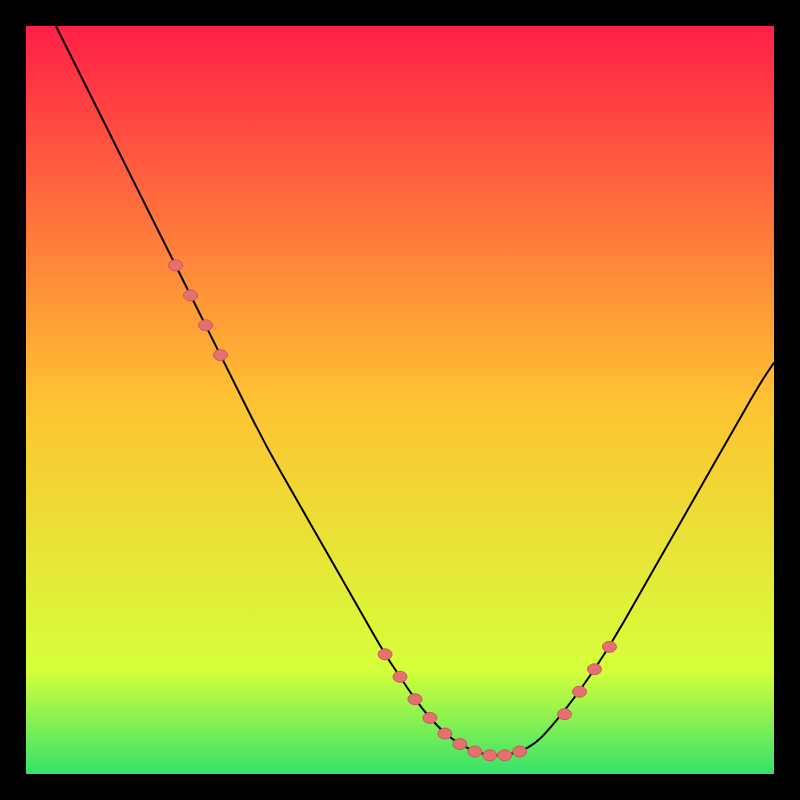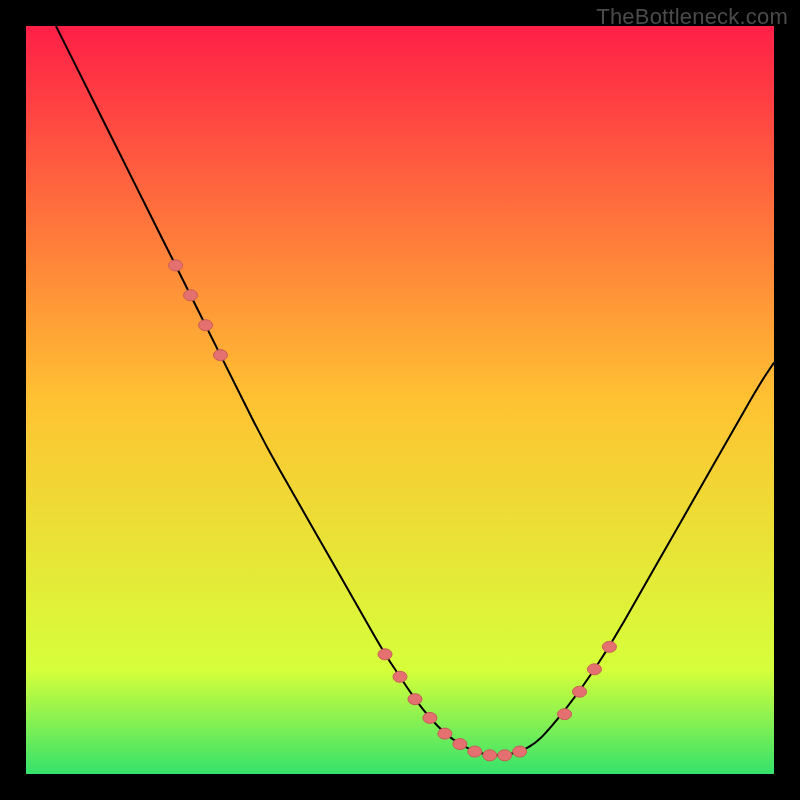--- a/index.html
+++ b/index.html
@@ -64,14 +64,13 @@
         <ellipse cx="489.76" cy="755.3" rx="7" ry="5.5" fill="#e4716f" stroke="#c95a58" stroke-width="1"></ellipse>
         <ellipse cx="504.72" cy="755.3" rx="7" ry="5.5" fill="#e4716f" stroke="#c95a58" stroke-width="1"></ellipse>
         <ellipse cx="519.6800000000001" cy="751.56" rx="7" ry="5.5" fill="#e4716f" stroke="#c95a58" stroke-width="1"></ellipse>
         <ellipse cx="564.56" cy="714.16" rx="7" ry="5.5" fill="#e4716f" stroke="#c95a58" stroke-width="1"></ellipse>
         <ellipse cx="579.52" cy="691.72" rx="7" ry="5.5" fill="#e4716f" stroke="#c95a58" stroke-width="1"></ellipse>
         <ellipse cx="594.48" cy="669.28" rx="7" ry="5.5" fill="#e4716f" stroke="#c95a58" stroke-width="1"></ellipse>
         <ellipse cx="609.44" cy="646.84" rx="7" ry="5.5" fill="#e4716f" stroke="#c95a58" stroke-width="1"></ellipse>
       </g>
   </svg>
 
-  <div class="watermark">TheBottleneck.com</div>
 </div>
 
 </body></html>

